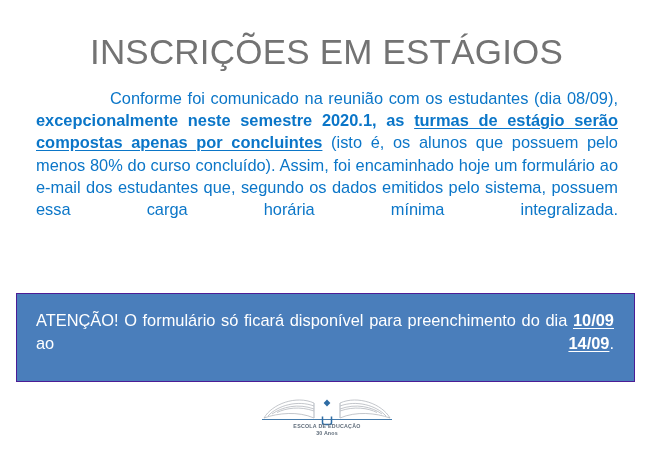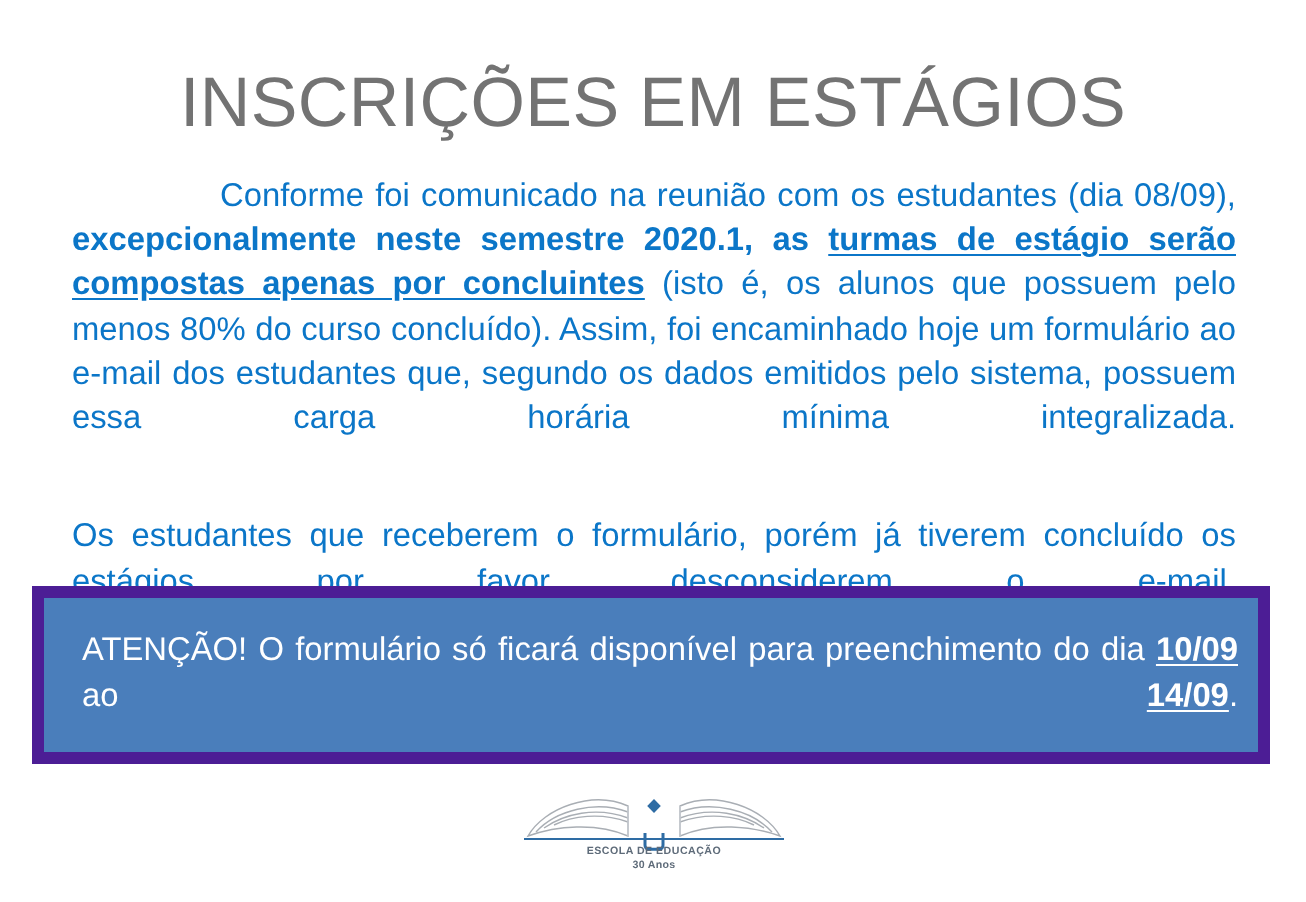--- a/index.html
+++ b/index.html
@@ -68,21 +68,21 @@
 
   
   .attention-box {
     position: absolute;
     left: 16px;
     top: 293px;
     width: 619px;
     height: 89px;
     box-sizing: border-box;
     background: #4A7EBB;
-    border: 6px solid #4c1d95;
+    border: 1px solid #4c1d95;
   }
   .attention-text {
     position: absolute;
     left: 19px;
     top: 15px;
     width: 578px;
     color: #FFFFFF;
     font-size: 16.4px;
     line-height: 22.5px;
     text-align: justify;
@@ -117,21 +117,20 @@
   }
   .logo-caption .l2 { letter-spacing: 0.15px; }
 </style>
 </head>
 <body>
 
 <div class="slide-title">INSCRIÇÕES EM ESTÁGIOS</div>
 
 <div class="body-block">
   <p class="para p1"><span>Conforme foi comunicado na reunião com os estudantes (dia 08/09), </span><span class="b">excepcionalmente neste semestre 2020.1, as </span><span class="bu">turmas de estágio serão compostas apenas por concluintes</span><span> (isto é, os alunos que possuem pelo menos 80% do curso concluído). Assim, foi encaminhado hoje um formulário ao e-mail dos estudantes que, </span><span class="u">segundo os dados emitidos pelo sistema</span><span>, possuem essa carga horária mínima integralizada.</span></p>
-  <p class="para p2"><span>Os estudantes que receberem o formulário, porém já tiverem concluído os estágios, por favor, desconsiderem o e-mail.</span></p>
 </div>
 
 <div class="attention-box">
   <div class="attention-text"><span>ATENÇÃO! O formulário só ficará disponível para preenchimento do dia </span><span class="bu">10/09</span><span> ao </span><span class="bu">14/09</span><span>.</span></div>
 </div>
 
 <div class="logo-wrap">
   <svg class="logo-svg" viewBox="0 0 150 56">
     <g fill="none" stroke="#A9AEB4" stroke-width="0.7">
 

